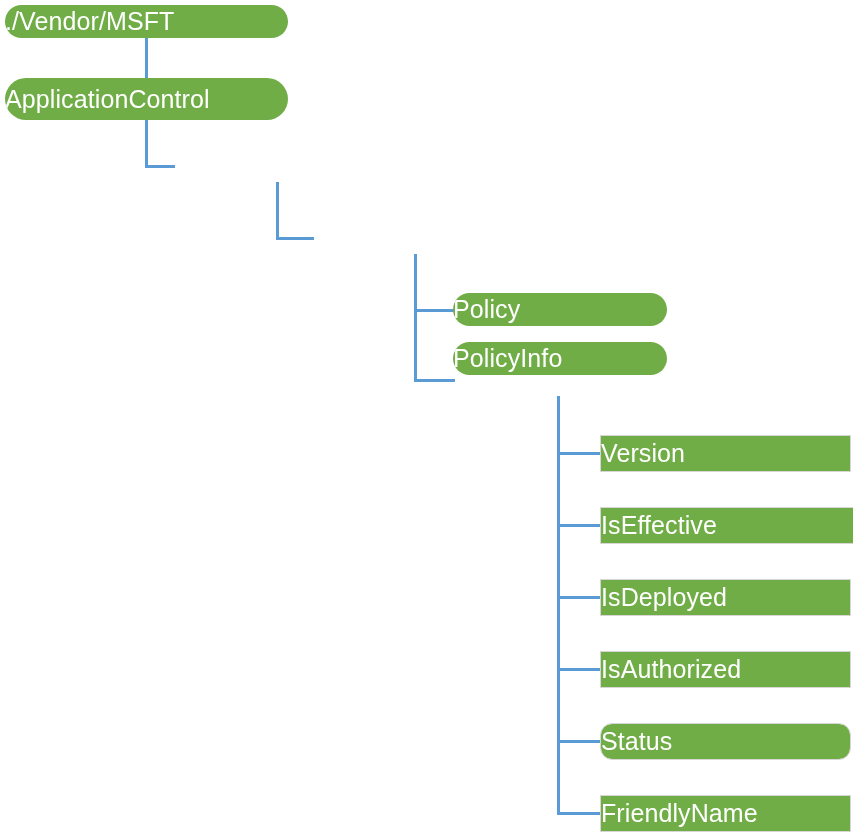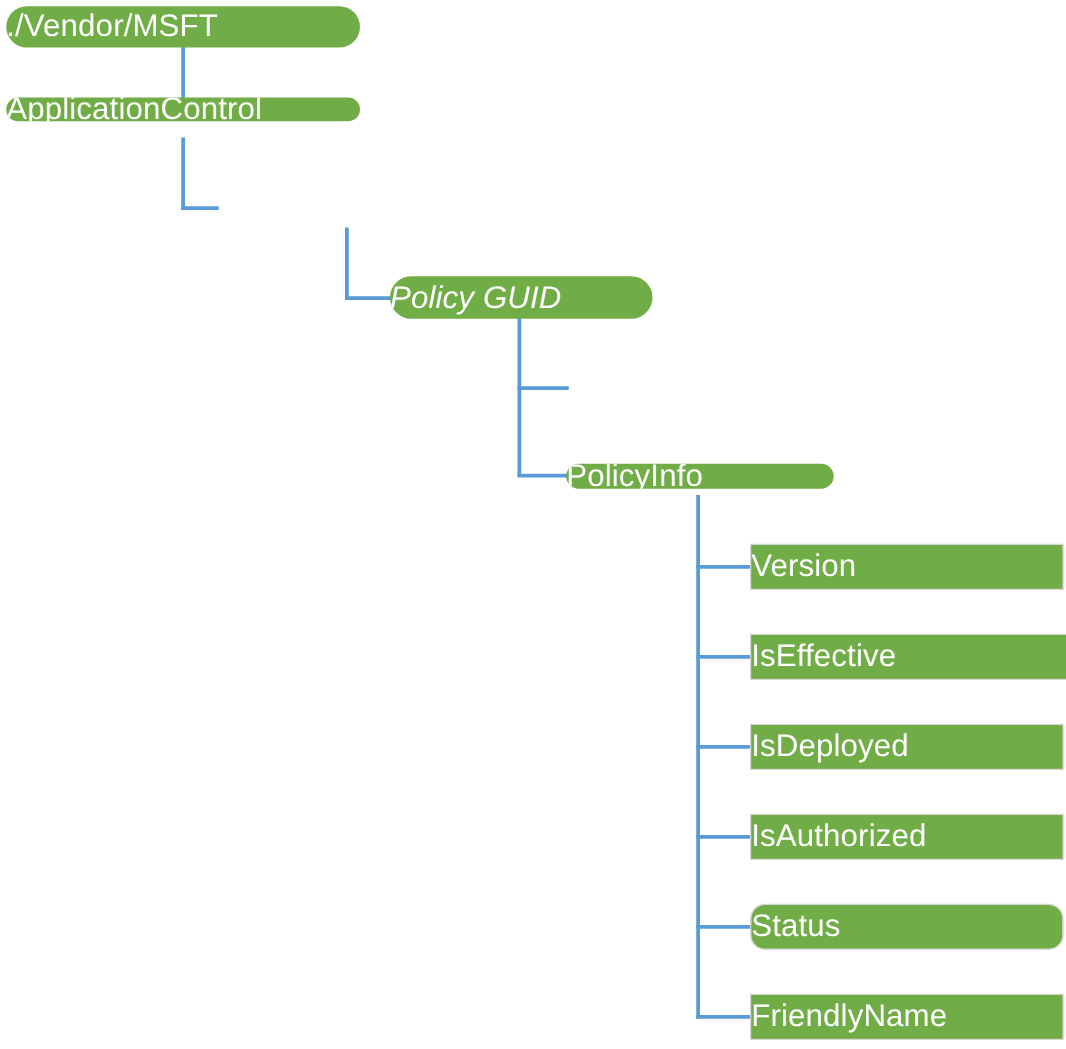--- a/index.html
+++ b/index.html
@@ -80,31 +80,31 @@
   <div class="conn conn-h" style="left:557px; top:524px; width:45px;"></div>
   <div class="conn conn-h" style="left:557px; top:596px; width:45px;"></div>
   <div class="conn conn-h" style="left:557px; top:668px; width:45px;"></div>
   <div class="conn conn-h" style="left:557px; top:740px; width:45px;"></div>
   <div class="conn conn-h" style="left:557px; top:812px; width:45px;"></div>
 
   <div class="node pill" style="left:5px; top:5px; width:283px; height:33px;">
     <span class="node-label">./Vendor/MSFT</span>
   </div>
 
-  <div class="node pill" style="left:5px; top:78px; width:283px; height:19px;">
+  <div class="node pill" style="left:5px; top:78px; width:283px; height:42px;">
     <span class="node-label">ApplicationControl</span>
   </div>
 
 
-  <div class="node pill italic" style="left:312px; top:221px; width:210px; height:34px;">
-    <span class="node-label">Policy GUID</span>
+
+  <div class="node pill" style="left:453px; top:293px; width:214px; height:33px;">
+    <span class="node-label">Policy</span>
   </div>
 
-
-  <div class="node pill" style="left:453px; top:371px; width:214px; height:20px;">
+  <div class="node pill" style="left:453px; top:342px; width:214px; height:33px;">
     <span class="node-label">PolicyInfo</span>
   </div>
 
   <div class="node rect" style="left:600px; top:435px; width:251px; height:37px;">
     <span class="node-label">Version</span>
   </div>
 
   <div class="node rect" style="left:600px; top:507px; width:259px; height:37px;">
     <span class="node-label">IsEffective</span>
   </div>

